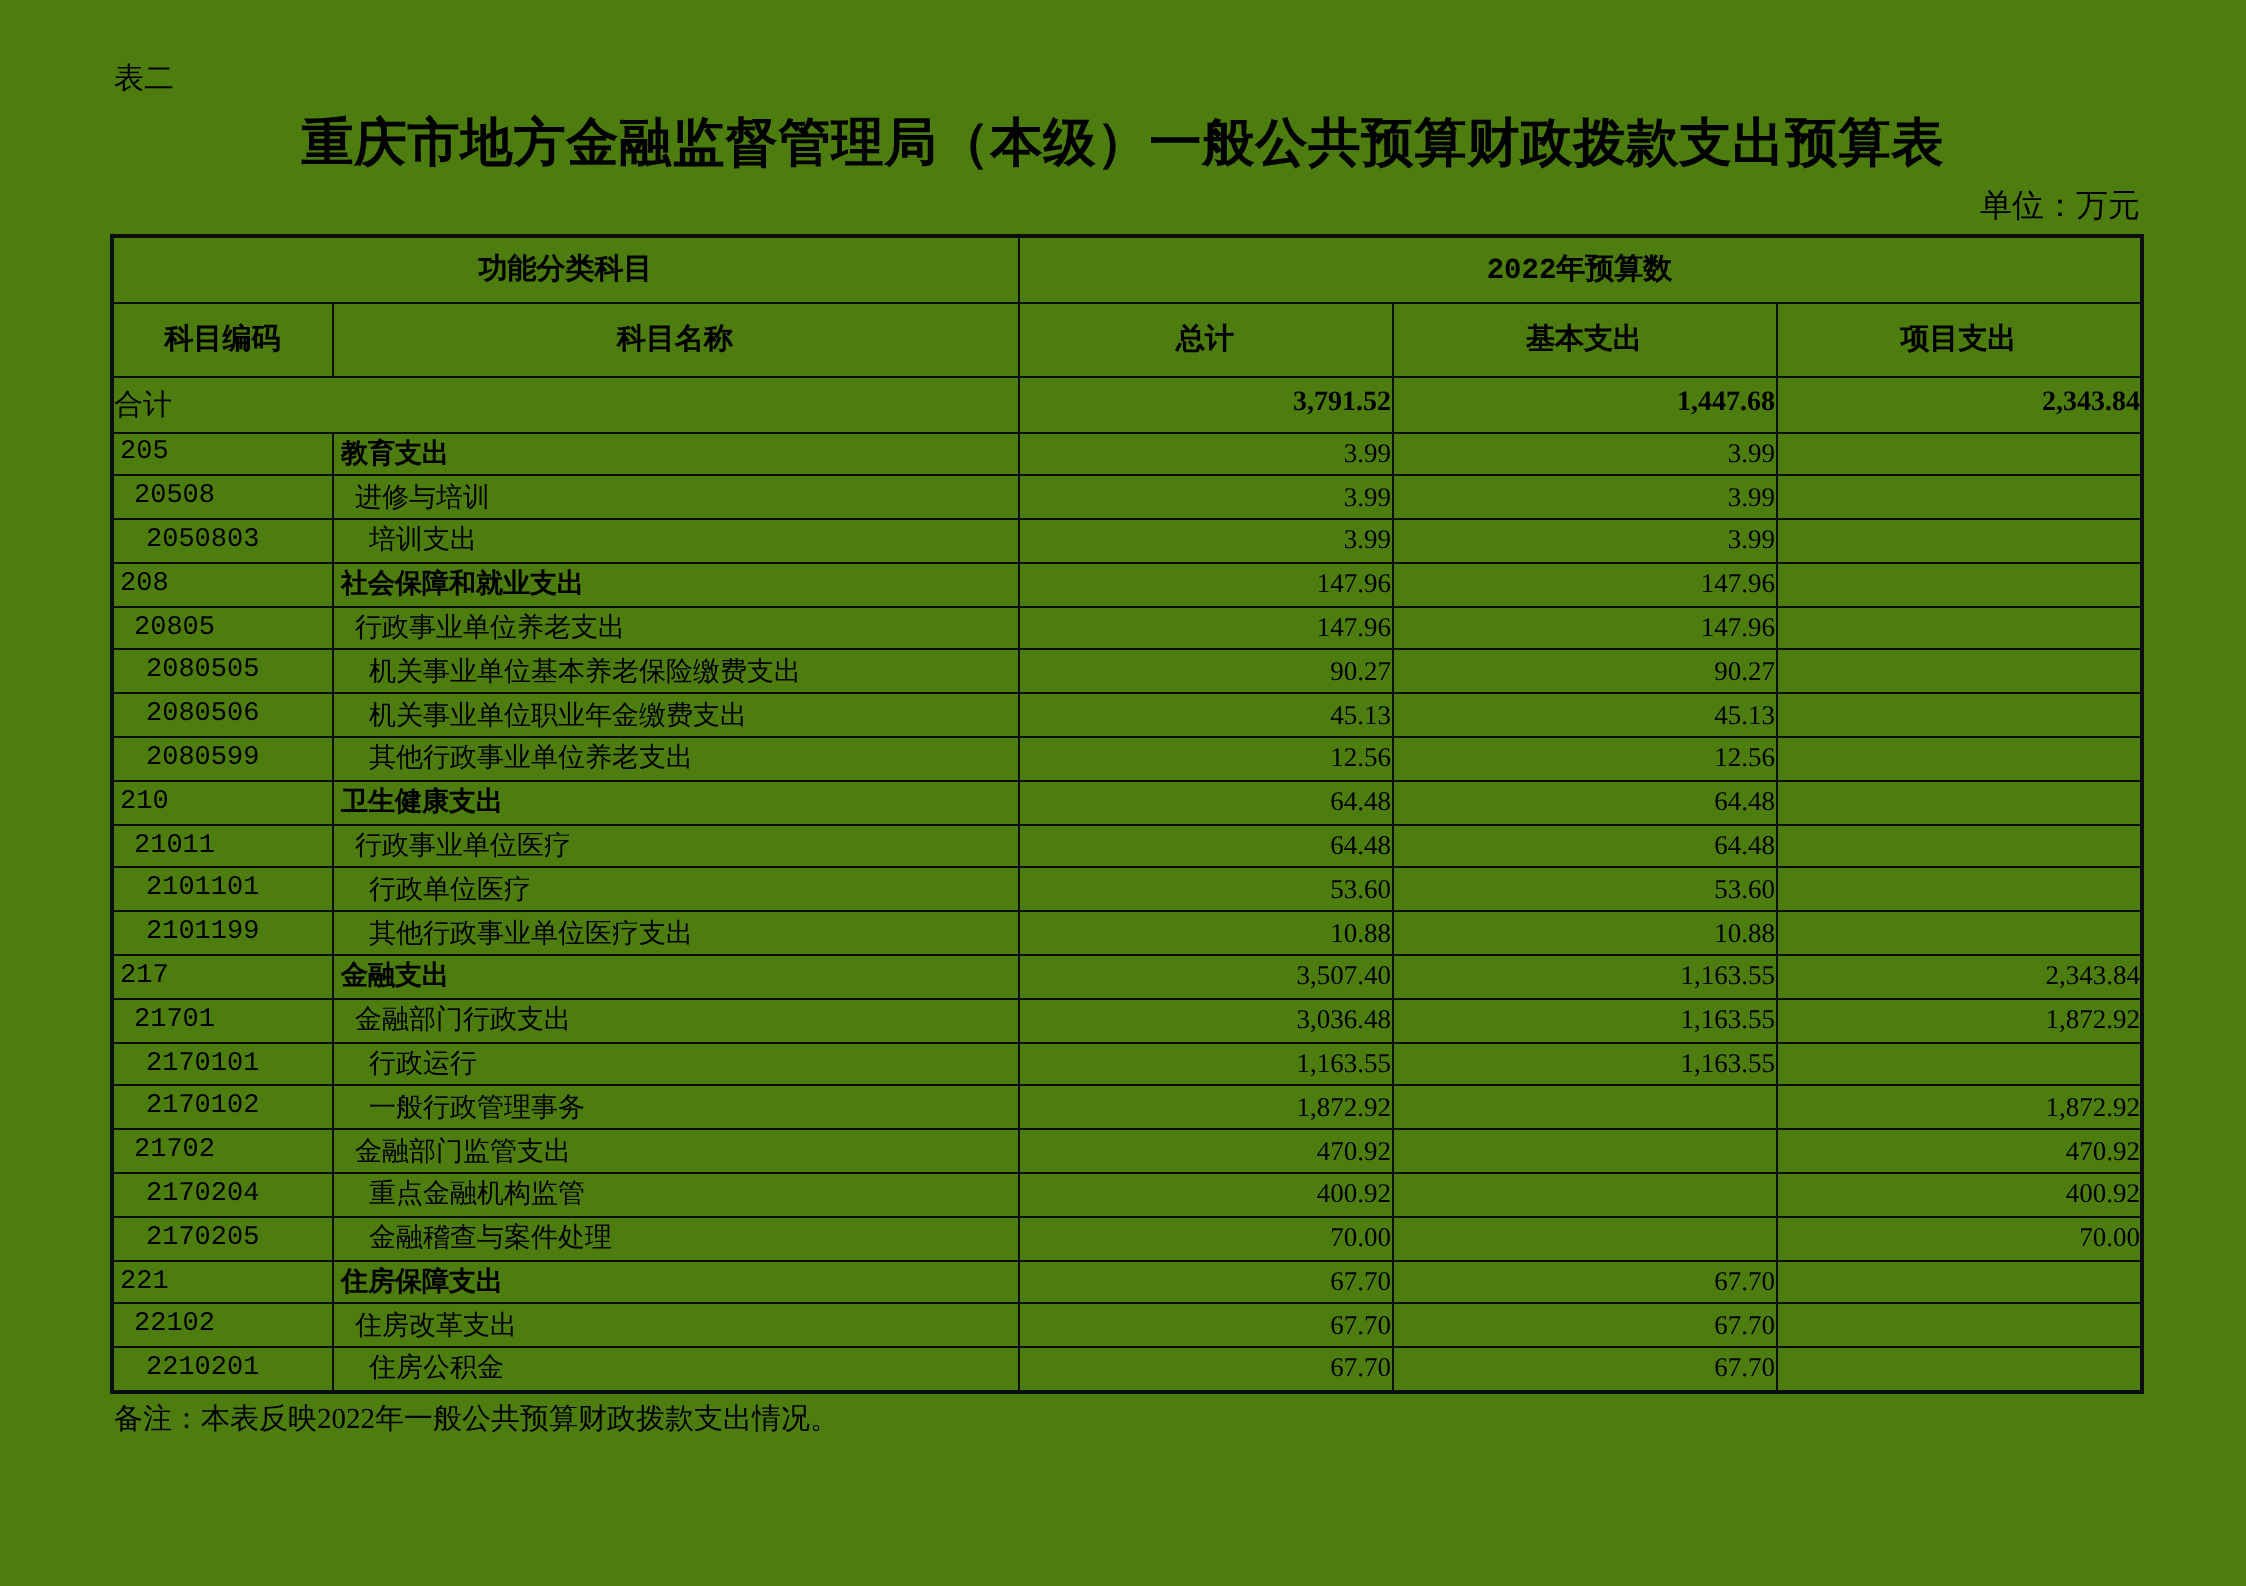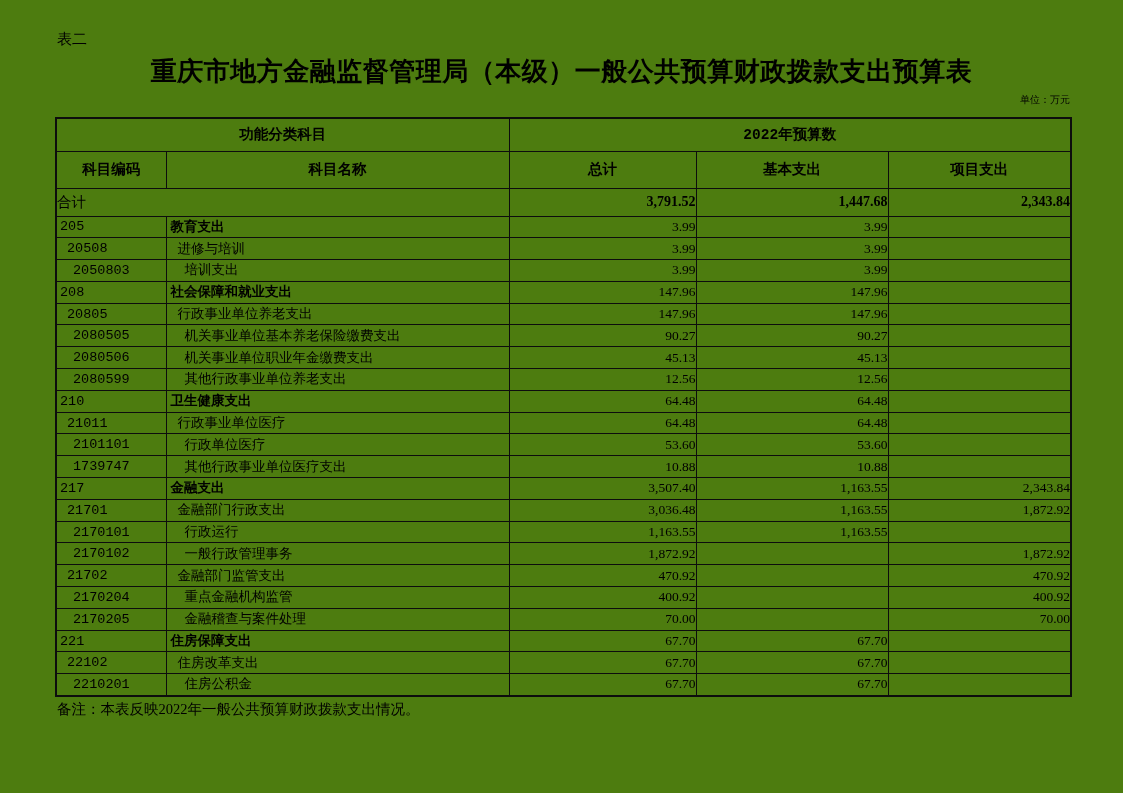--- a/index.html
+++ b/index.html
@@ -31,21 +31,21 @@
     text-align: center;
     font-family: "Liberation Sans", sans-serif;
     font-weight: bold;
     font-size: 26px;
     letter-spacing: 0.5px;
   }
   .unit-label {
     position: absolute;
     right: 53px;
     top: 93px;
-    font-size: 10px;
+    font-size: 16px;
     font-family: "Liberation Serif", serif;
   }
   table.budget {
     position: absolute;
     left: 55px;
     top: 117px;
     width: 1015px;
     border-collapse: collapse;
     table-layout: fixed;
     border: 2px solid #0d0d0d;
@@ -212,21 +212,21 @@
     <td class="num"></td>
   </tr>
         <tr class="data-row">
     <td class="code lvl2">2101101</td>
     <td class="name lvl2">行政单位医疗</td>
     <td class="num">53.60</td>
     <td class="num">53.60</td>
     <td class="num"></td>
   </tr>
         <tr class="data-row">
-    <td class="code lvl2">1739747</td>
+    <td class="code lvl2">2101199</td>
     <td class="name lvl2">其他行政事业单位医疗支出</td>
     <td class="num">10.88</td>
     <td class="num">10.88</td>
     <td class="num"></td>
   </tr>
         <tr class="data-row">
     <td class="code lvl0">217</td>
     <td class="name lvl0">金融支出</td>
     <td class="num">3,507.40</td>
     <td class="num">1,163.55</td>

